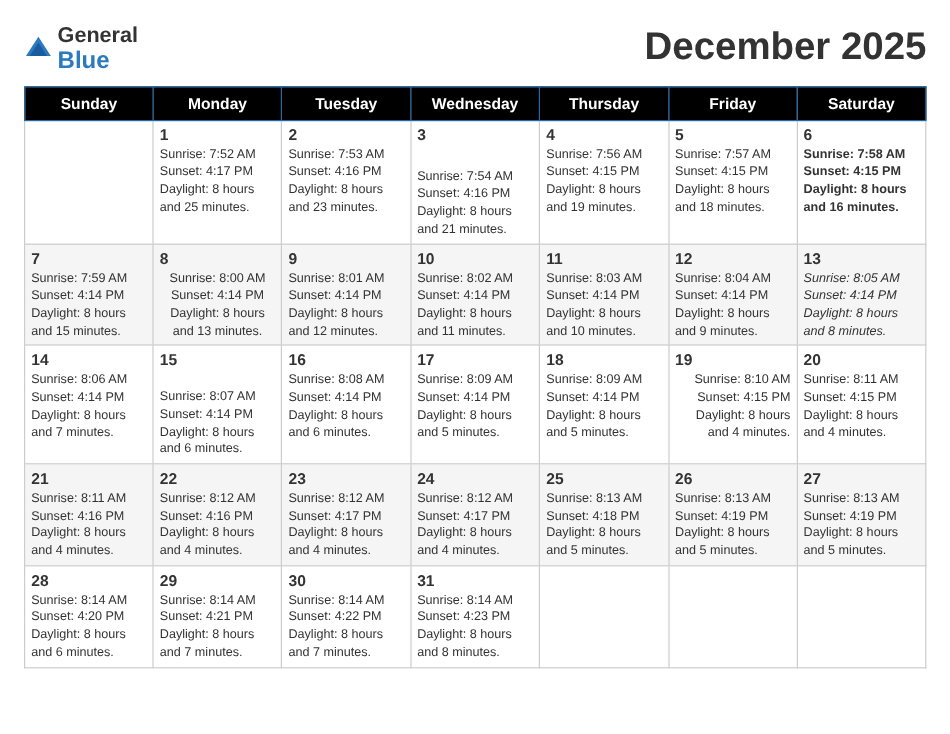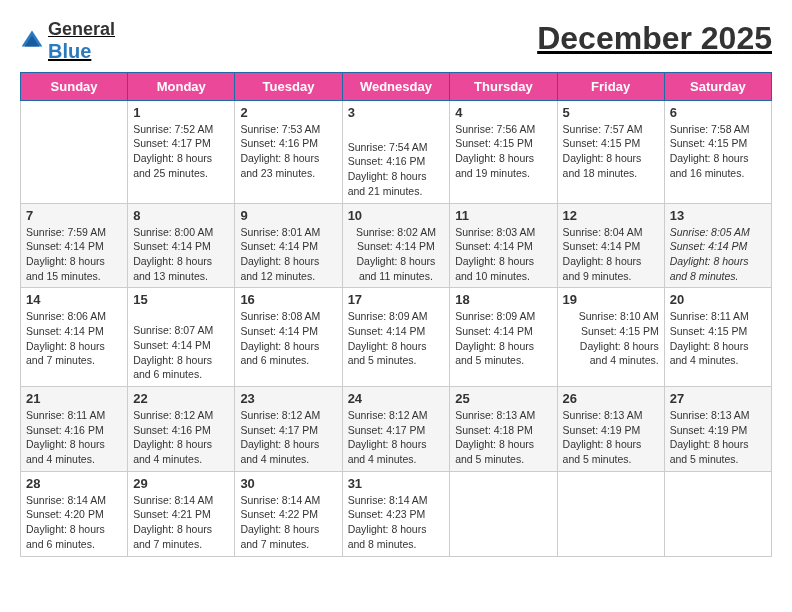--- a/index.html
+++ b/index.html
@@ -8,21 +8,20 @@
       background: #fff;
       width: 792px;
       min-height: 612px;
       padding: 20px;
     }
     .header {
       display: flex;
       justify-content: space-between;
       align-items: flex-start;
       margin-bottom: 10px;
-      text-decoration: underline;
     }
     .logo {
       display: flex;
       align-items: center;
       gap: 4px;
     }
     .logo-text {
       display: flex;
       flex-direction: column;
       line-height: 1.1;
@@ -52,21 +51,21 @@
     .location {
       font-size: 14px;
       color: #555;
     }
     .calendar {
       width: 100%;
       border-collapse: collapse;
       border: 1px solid #ccc;
     }
     .calendar th {
-      background-color: #ec4899;
+      background-color: #000000;
       color: white;
       text-align: center;
       padding: 6px 4px;
       font-size: 13px;
       border: 1px solid #1e6aa8;
     }
     .calendar td {
       border: 1px solid #ccc;
       vertical-align: top;
       padding: 4px 5px;
@@ -160,51 +159,51 @@
         </td>
         <td>
           <div class="day-number">5</div>
           <div class="cell-content" style="white-space: pre-line;">Sunrise: 7:57 AM
 Sunset: 4:15 PM
 Daylight: 8 hours
 and 18 minutes.</div>
         </td>
         <td>
           <div class="day-number">6</div>
-          <div class="cell-content" style="white-space: pre-line;">Sunrise: 7:58 AM
+          <div class="cell-content" style="white-space: pre-line; font-weight: bold;">Sunrise: 7:58 AM
 Sunset: 4:15 PM
 Daylight: 8 hours
 and 16 minutes.</div>
         </td>
       </tr>
       <tr>
         <td>
           <div class="day-number">7</div>
           <div class="cell-content" style="white-space: pre-line;">Sunrise: 7:59 AM
 Sunset: 4:14 PM
 Daylight: 8 hours
 and 15 minutes.</div>
         </td>
         <td>
           <div class="day-number">8</div>
-          <div class="cell-content" style="white-space: pre-line;">Sunrise: 8:00 AM
+          <div class="cell-content" style="white-space: pre-line; text-align: center;">Sunrise: 8:00 AM
 Sunset: 4:14 PM
 Daylight: 8 hours
 and 13 minutes.</div>
         </td>
         <td>
           <div class="day-number">9</div>
           <div class="cell-content" style="white-space: pre-line;">Sunrise: 8:01 AM
 Sunset: 4:14 PM
 Daylight: 8 hours
 and 12 minutes.</div>
         </td>
         <td>
           <div class="day-number">10</div>
-          <div class="cell-content" style="white-space: pre-line; text-align: center;">Sunrise: 8:02 AM
+          <div class="cell-content" style="white-space: pre-line;">Sunrise: 8:02 AM
 Sunset: 4:14 PM
 Daylight: 8 hours
 and 11 minutes.</div>
         </td>
         <td>
           <div class="day-number">11</div>
           <div class="cell-content" style="white-space: pre-line;">Sunrise: 8:03 AM
 Sunset: 4:14 PM
 Daylight: 8 hours
 and 10 minutes.</div>

